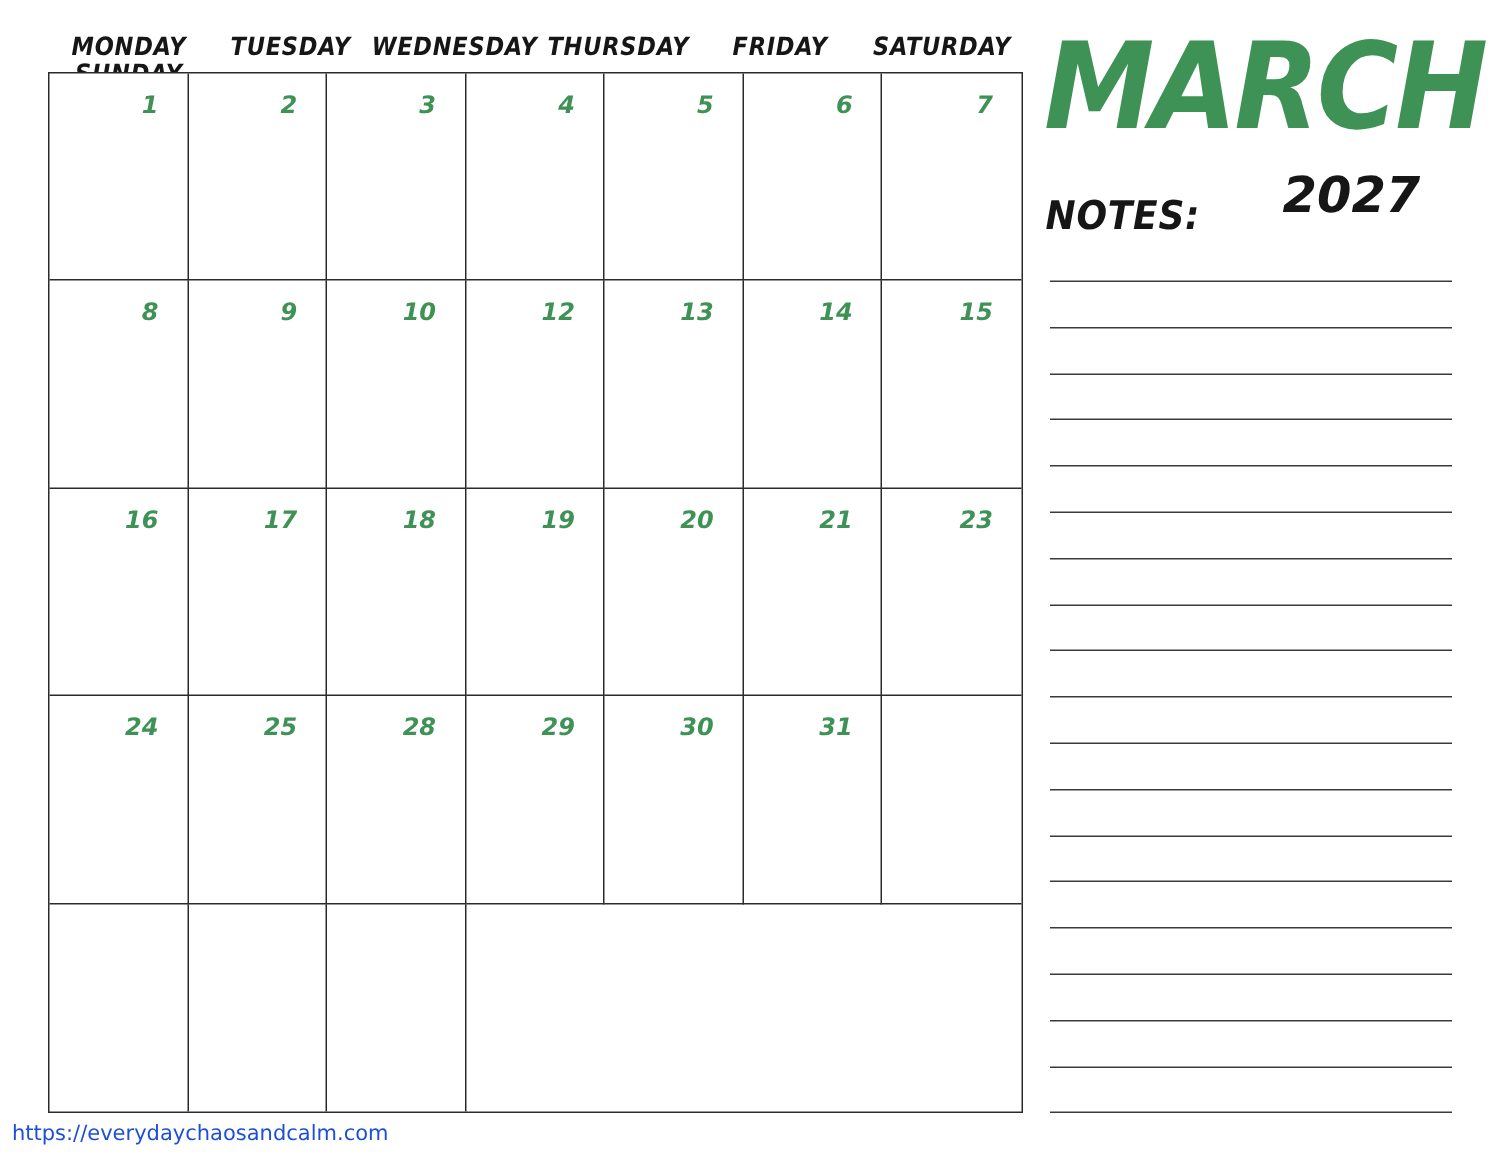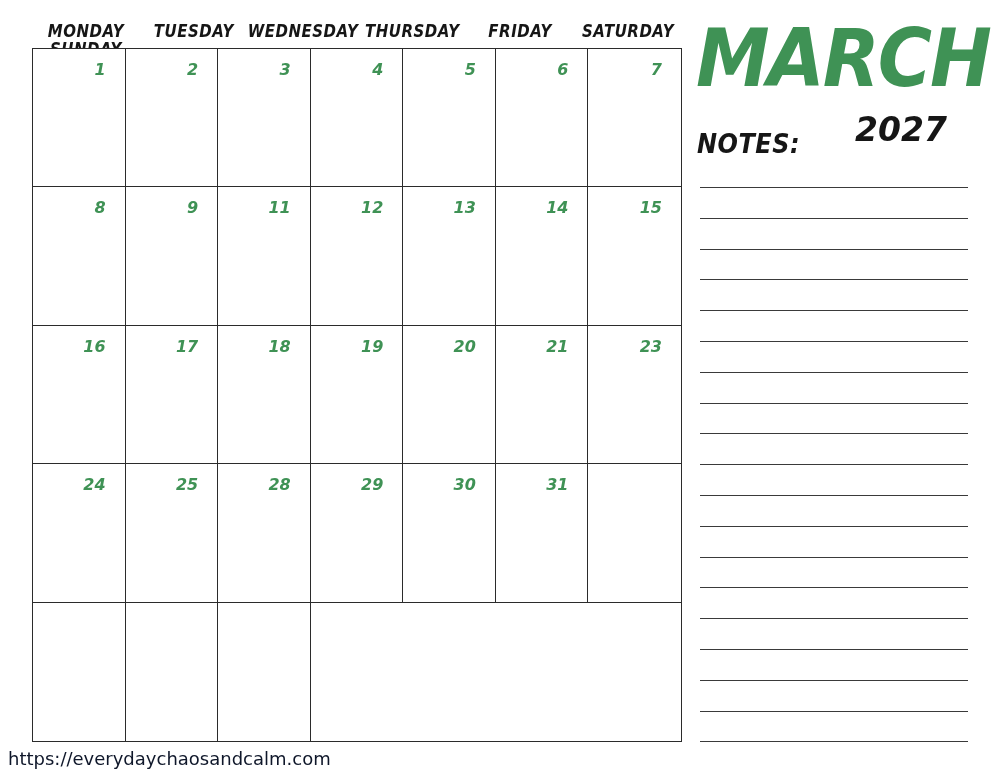--- a/index.html
+++ b/index.html
@@ -119,22 +119,22 @@
     height: 30.8px;
     box-sizing: border-box;
     border-top: 1.6px solid #3a3a3a;
   }
 
   
   .footer-url {
     position: absolute;
     left: 8px;
     top: 748px;
-    font-size: 18px;
-    color: #0f172a;
+    font-size: 14px;
+    color: #1d4ed8;
     font-style: normal;
   }
 </style>
 </head>
 <body>
 
 <div class="page">
 
   <div class="weekday-row">
       <div class="weekday">MONDAY</div>
@@ -168,21 +168,21 @@
       <div class="cell">
         <span class="date-num">7</span>
       </div>
       <div class="cell">
         <span class="date-num">8</span>
       </div>
       <div class="cell">
         <span class="date-num">9</span>
       </div>
       <div class="cell">
-        <span class="date-num">11</span>
+        <span class="date-num">10</span>
       </div>
       <div class="cell">
         <span class="date-num">12</span>
       </div>
       <div class="cell">
         <span class="date-num">13</span>
       </div>
       <div class="cell">
         <span class="date-num">14</span>
       </div>

